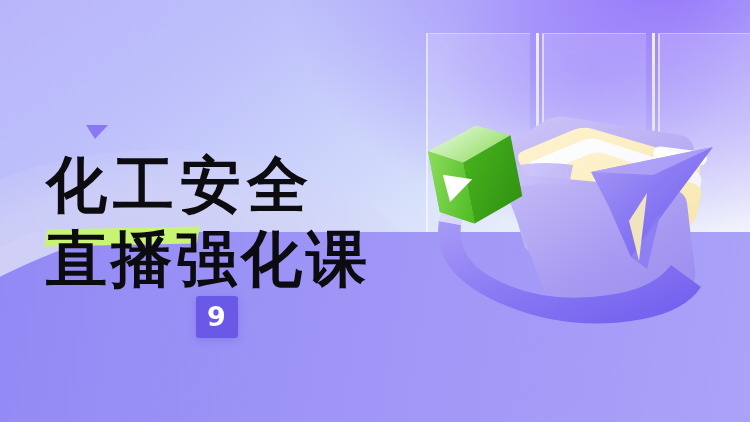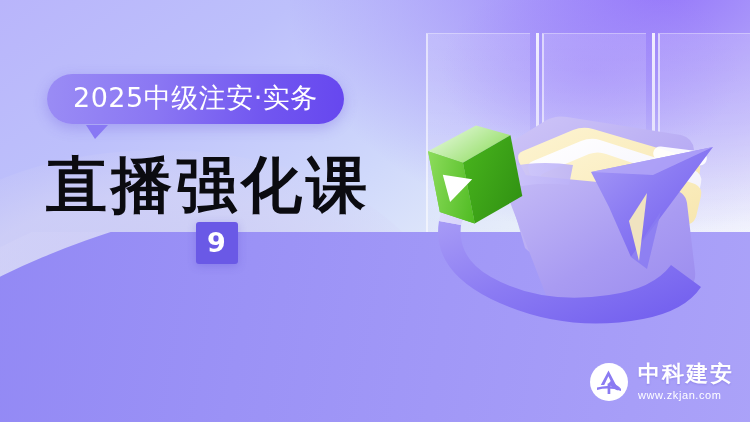--- a/index.html
+++ b/index.html
@@ -244,41 +244,27 @@
         <path d="M20 30 L52 48 L52 110 L20 92 Z" fill="url(#gCubeFront)"></path>
         <path d="M52 48 L104 30 L104 92 L52 110 Z" fill="url(#gCubeSide)"></path>
         <path d="M20 30 L52 48 L52 110 L20 92 Z" fill="url(#gCubeFront)"></path>
         <g transform="translate(8,0)">
           <path d="M22 56 L50 66 L24 84 Z" fill="#ffffff"></path>
         </g>
       </g>
     </svg>
   </div>
 
-  <div class="pill">
-    <span class="pill-text">2025中级注安·实务</span>
-  </div>
   <div class="pill-tail"></div>
 
   <div class="headline">
+    <div class="hl-line l1">
+      <div class="hl-underline"></div>
+      <span>化工安全</span>
+    </div>
     <div class="hl-line l2">
       <span>直播强化课</span>
       <span class="num-badge">9</span>
     </div>
   </div>
 
-  <div class="logo">
-    <span class="logo-mark">
-      <svg viewBox="0 0 40 40" xmlns="http://www.w3.org/2000/svg" aria-hidden="true">
-        <circle cx="20" cy="20" r="19" fill="#ffffff"></circle>
-        <path d="M19.5 8.5 L27 23 L23.6 23 L19.4 14.2 L15.2 23 L11.8 23 Z" fill="#8b7bf2"></path>
-        <path d="M8 25.5 Q20 22 32 26.5 L32 29 Q20 24.6 8 28 Z" fill="#8b7bf2"></path>
-        <path d="M21.6 19 L31 25.5 L28.4 28.6 L19 22.2 Z" fill="#8b7bf2"></path>
-        <path d="M18.6 21.5 L21.3 21.5 L21.3 32 L18.6 32 Z" fill="#8b7bf2"></path>
-      </svg>
-    </span>
-    <span class="logo-txt">
-      <span class="logo-name">中科建安</span>
-      <span class="logo-url">www.zkjan.com</span>
-    </span>
-  </div>
 
 </div>
 
 </body></html>

